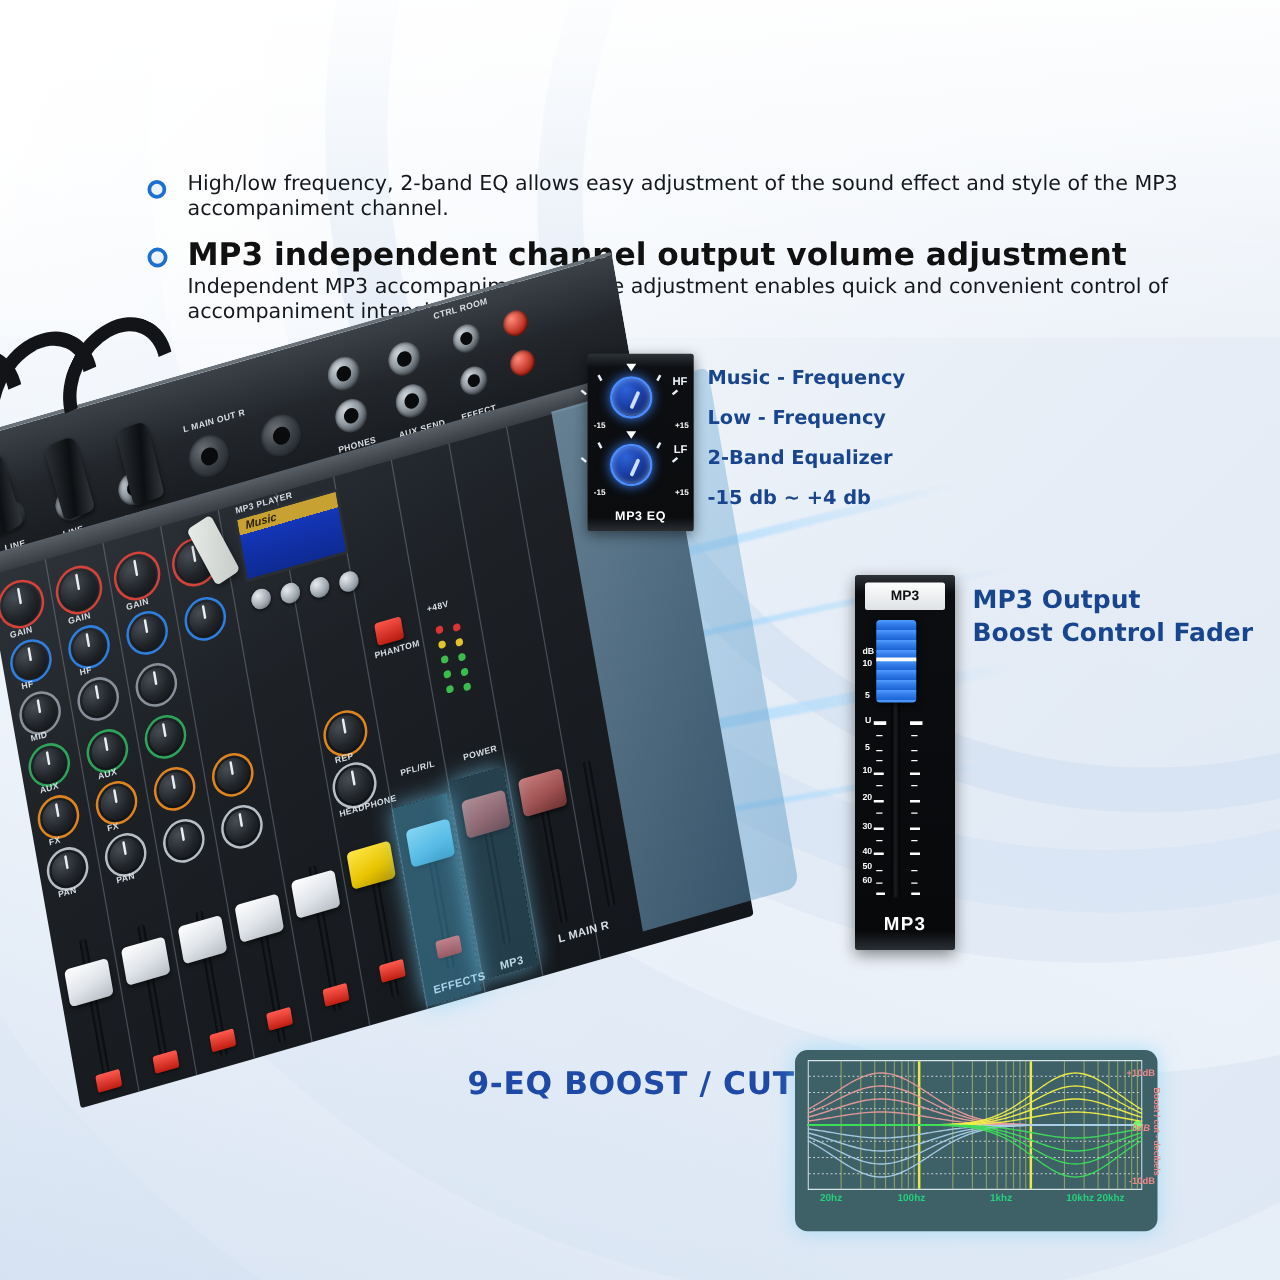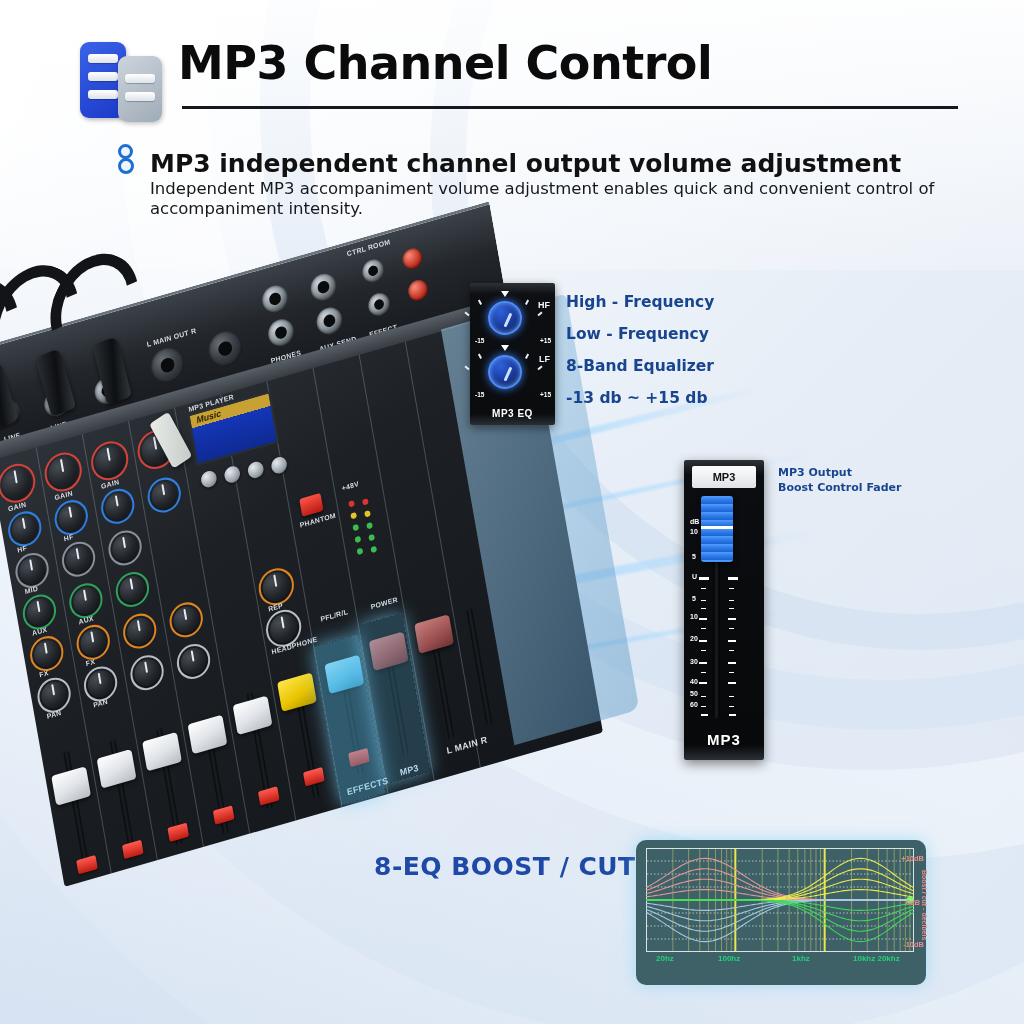--- a/index.html
+++ b/index.html
@@ -294,21 +294,21 @@
   #mp3-fader-cap-line {
     position: absolute; left: 17px; top: 66px; width: 32px; height: 3px; background: #fff;
   }
   .scale-tick { position: absolute; background: #ffffff; }
   .scale-num {
     position: absolute; color: #fff; font-size: 7px; font-weight: bold;
     font-family: "Liberation Sans", sans-serif;
   }
   #mp3-callout {
     position: absolute; left: 778px; top: 466px;
-    color: #19458f; font-size: 11px; font-weight: bold; line-height: 1.35;
+    color: #19458f; font-size: 20px; font-weight: bold; line-height: 1.35;
     font-family: "DejaVu Sans", sans-serif;
   }
 
   
   #boost-cut { position: absolute; left: 374px; top: 852px; width: 250px; }
   #boost-cut-title {
     color: #1e49a6; font-size: 25px; font-weight: bold; letter-spacing: .5px;
     font-family: "DejaVu Sans", sans-serif; white-space: nowrap;
   }
   #boost-cut-body {
@@ -339,39 +339,25 @@
 
 <div id="stage">
 
   <div class="bg-arc arc3"></div>
   <div class="bg-arc arc1"></div>
   <div class="bg-arc arc2"></div>
   <div class="bg-arc arc4"></div>
   <div class="bg-wash"></div>
   <div class="bg-topwhite"></div>
 
-  <div id="header">
-    <div id="logo-icon">
-      <div class="logo-card logo-blue">
-        <div class="logo-bar" style="left:8px;  top:12px; width:30px; height:9px;"></div>
-        <div class="logo-bar" style="left:8px;  top:30px; width:30px; height:9px;"></div>
-        <div class="logo-bar" style="left:8px;  top:48px; width:30px; height:9px;"></div>
-      </div>
-      <div class="logo-card logo-gray">
-        <div class="logo-bar" style="left:7px; top:18px; width:30px; height:9px;"></div>
-        <div class="logo-bar" style="left:7px; top:36px; width:30px; height:9px;"></div>
-      </div>
-    </div>
-    <div id="title-text">MP3 Channel Control</div>
-    <div id="title-rule"></div>
-  </div>
 
   <div id="bullets">
     <div class="bullet-block" id="bullet1">
       <div class="bullet-dot"></div>
+      <div class="bullet-body">High/low frequency, 2-band EQ allows easy adjustment of the sound effect and style of the MP3 accompaniment channel.</div>
     </div>
     <div class="bullet-block" id="bullet2">
       <div class="bullet-dot big"></div>
       <div class="bullet-head lg">MP3 independent channel output volume adjustment</div>
       <div class="bullet-body">Independent MP3 accompaniment volume adjustment enables quick and convenient control of accompaniment intensity.</div>
     </div>
   </div>
 
   <div class="beam" style="left:300px; top:500px; width:480px; height:7px;  transform:rotate(-14deg);"></div>
   <div class="beam" style="left:300px; top:560px; width:520px; height:5px;  transform:rotate(-12deg);"></div>
@@ -653,24 +639,24 @@
     <div class="eq-tick" style="left:45px; top:68px; transform:rotate(28deg);"></div>
     <div class="eq-tick" style="left:51px; top:74px; transform:rotate(50deg);"></div>
     <div class="eq-lbl" style="right:5px; top:71px;">LF</div>
     <div class="eq-minmax" style="left:5px;  top:108px;">-15</div>
     <div class="eq-minmax" style="right:4px; top:108px;">+15</div>
 
     <div id="eq-module-name">MP3 EQ</div>
   </div>
 
   <div id="eq-callout-list">
-    <div class="callout-line">High - Frequency</div>
+    <div class="callout-line">Music - Frequency</div>
     <div class="callout-line">Low - Frequency</div>
-    <div class="callout-line">8-Band Equalizer</div>
-    <div class="callout-line">-13 db ~ +15 db</div>
+    <div class="callout-line">2-Band Equalizer</div>
+    <div class="callout-line">-15 db ~ +4 db</div>
   </div>
 
   <div id="mp3-fader">
     <div id="mp3-top-tag">MP3</div>
     <div id="mp3-fader-slot"></div>
     <div id="mp3-fader-cap"></div>
     <div id="mp3-fader-cap-line"></div>
 
     <div class="scale-num" style="left:6px;  top:58px;">dB</div>
     <div class="scale-num" style="left:6px;  top:68px;">10</div>
@@ -716,21 +702,21 @@
 
     <div id="mp3-bottom-tag">MP3</div>
   </div>
 
   <div id="mp3-callout">
     <div>MP3 Output</div>
     <div>Boost Control Fader</div>
   </div>
 
   <div id="boost-cut">
-    <div id="boost-cut-title">8-EQ  BOOST / CUT</div>
+    <div id="boost-cut-title">9-EQ  BOOST / CUT</div>
   </div>
 
   <div id="eq-graph">
     <div id="eq-plot">
       <svg id="eq-svg" width="268" height="104" viewBox="0 0 268 104" style="position:absolute;left:0;top:0;">
           <rect x="0.5" y="0.5" width="267" height="103" fill="none" stroke="#d7e4e6" stroke-width="1"></rect>
           <line x1="1" x2="267" y1="13" y2="13" stroke="#ffffff" stroke-width="0.8" stroke-dasharray="1.5 2" opacity="0.75"></line>
           <line x1="1" x2="267" y1="26" y2="26" stroke="#ffffff" stroke-width="0.8" stroke-dasharray="1.5 2" opacity="0.75"></line>
           <line x1="1" x2="267" y1="39" y2="39" stroke="#ffffff" stroke-width="0.8" stroke-dasharray="1.5 2" opacity="0.75"></line>
           <line x1="1" x2="267" y1="52" y2="52" stroke="#ffffff" stroke-width="0.8" stroke-dasharray="1.5 2" opacity="0.75"></line>

